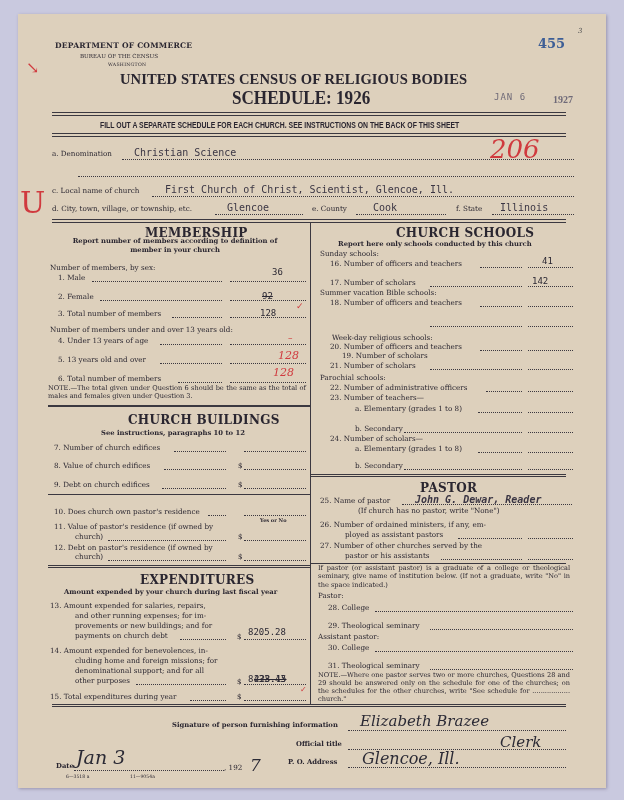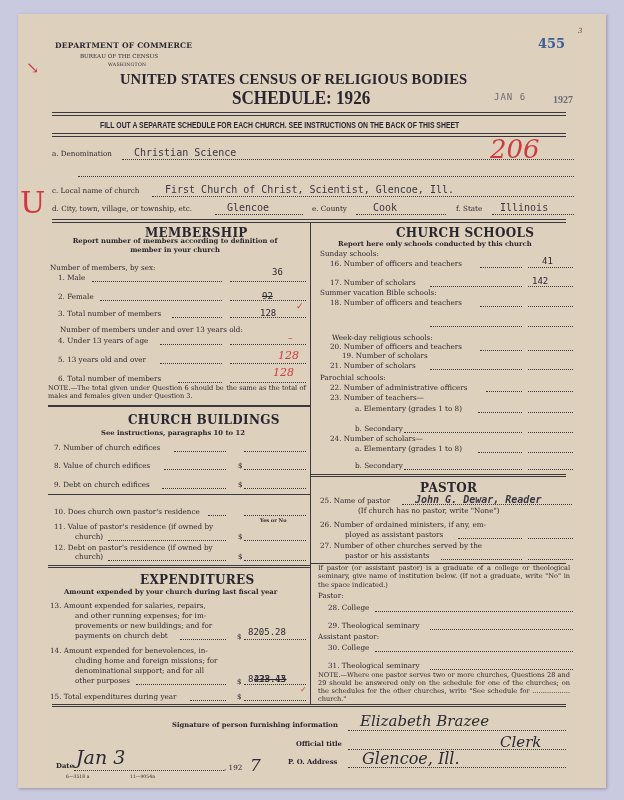--- a/index.html
+++ b/index.html
@@ -99,21 +99,21 @@
 <div class="dots" style="left:100px;top:300px;width:122px;"></div>
 <div class="dots" style="left:230px;top:300px;width:76px;"></div>
 <div class="abs val" style="left:262px;top:291px;text-decoration:line-through;">92</div>
 
 <div class="abs lbl" style="left:58px;top:309px;">3. Total number of members</div>
 <div class="dots" style="left:172px;top:317px;width:50px;"></div>
 <div class="dots" style="left:230px;top:317px;width:76px;"></div>
 <div class="abs val" style="left:260px;top:308px;">128</div>
 <div class="abs red" style="left:296px;top:301px;font-size:9px;font-style:normal;">✓</div>
 
-<div class="abs lbl" style="left:60px;top:325px;">Number of members under and over 13 years old:</div>
+<div class="abs lbl" style="left:50px;top:325px;">Number of members under and over 13 years old:</div>
 <div class="abs lbl" style="left:58px;top:336px;">4. Under 13 years of age</div>
 <div class="dots" style="left:160px;top:344px;width:62px;"></div>
 <div class="dots" style="left:230px;top:344px;width:76px;"></div>
 <div class="abs red" style="left:288px;top:333px;font-size:9px;font-style:normal;">–</div>
 
 <div class="abs lbl" style="left:58px;top:355px;">5. 13 years old and over</div>
 <div class="dots" style="left:160px;top:363px;width:62px;"></div>
 <div class="dots" style="left:230px;top:363px;width:76px;"></div>
 <div class="abs red" style="left:278px;top:349px;font-size:11px;">128</div>
 

